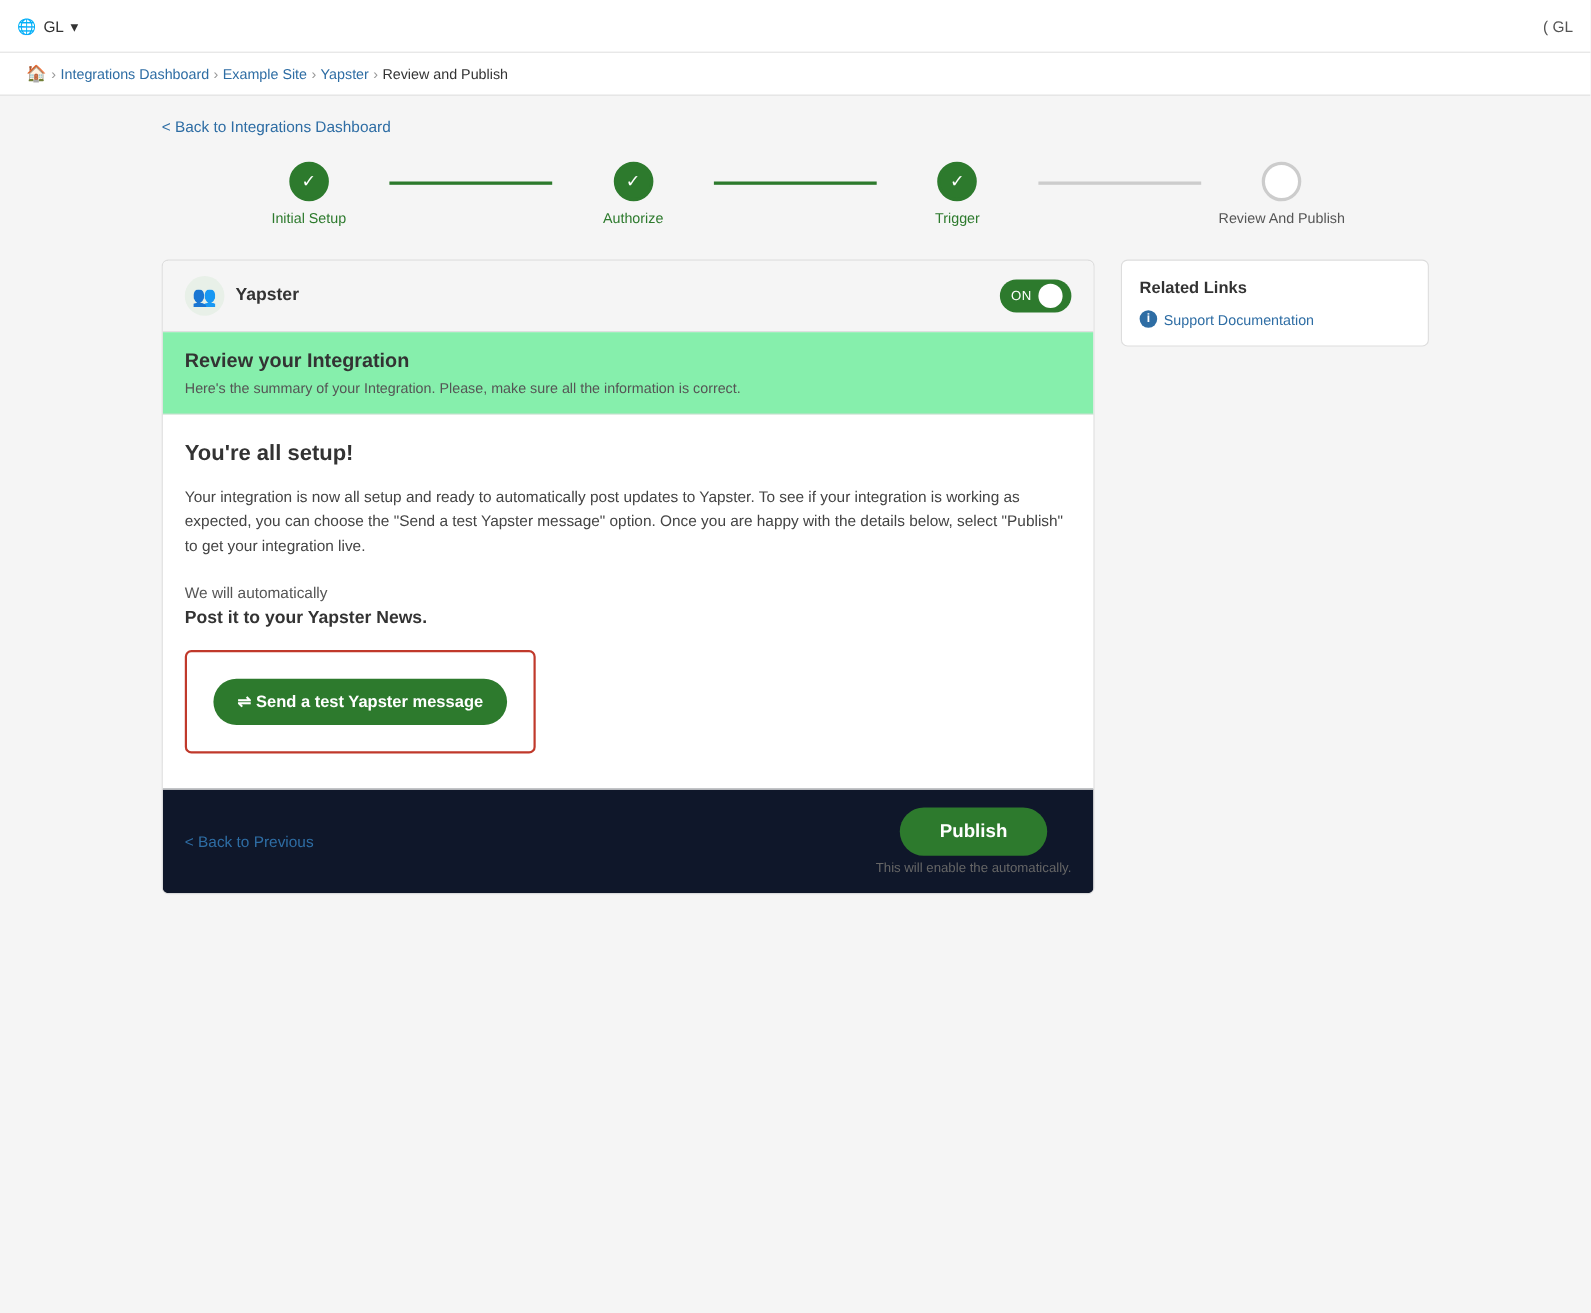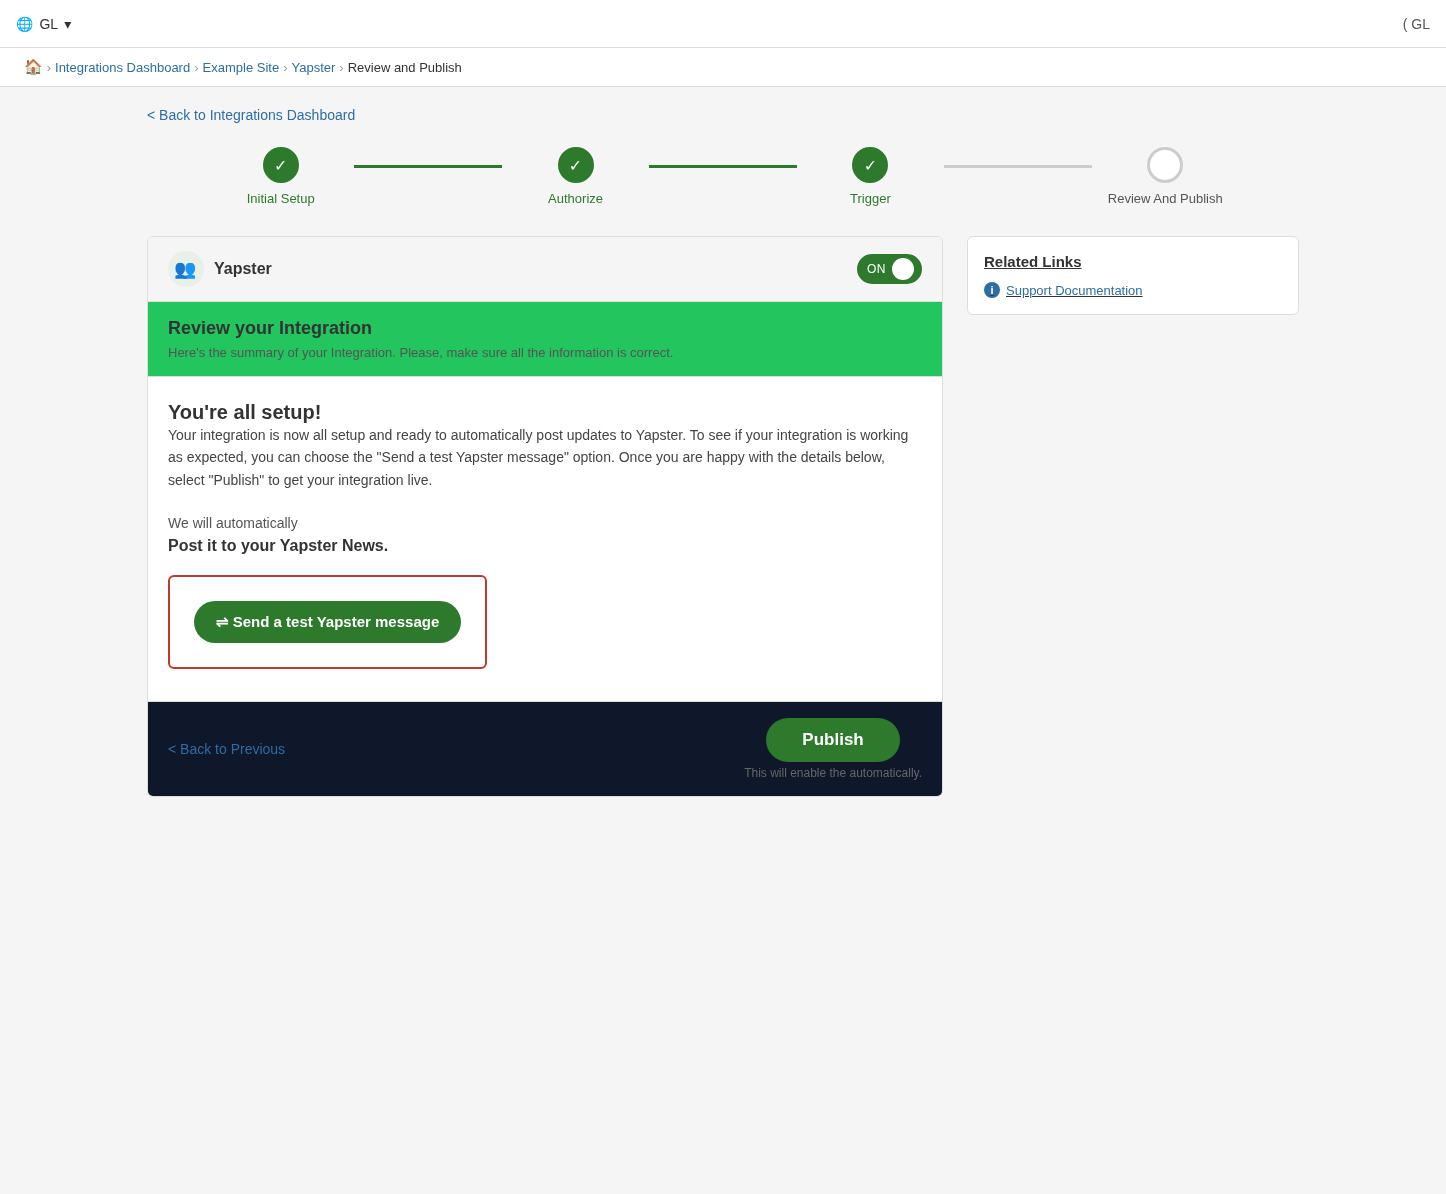--- a/index.html
+++ b/index.html
@@ -112,21 +112,21 @@
     .stepper-connector.green { background: #2d7a2d; }
     .stepper-connector.gray { background: #ccc; }
 
     
     .content-layout {
       display: flex;
       gap: 24px;
       align-items: flex-start;
     }
     .content-main { flex: 1; }
-    .content-sidebar { width: 332px; flex-shrink: 0; text-decoration: underline; }
+    .content-sidebar { width: 280px; flex-shrink: 0; }
 
     
     .integration-card {
       background: #fff;
       border: 1px solid #ddd;
       border-radius: 6px;
       overflow: hidden;
     }
 
     
@@ -174,21 +174,21 @@
     }
     .toggle-knob {
       width: 22px;
       height: 22px;
       background: #fff;
       border-radius: 50%;
     }
 
     
     .review-section {
-      background: #22c55e;
+      background: #86efac;
       border-bottom: 1px solid #ddd;
       padding: 16px 20px;
     }
     .review-title {
       font-size: 18px;
       font-weight: 700;
       margin-bottom: 6px;
     }
     .review-subtitle {
       font-size: 13px;
@@ -196,20 +196,21 @@
     }
 
     
     .setup-section {
       background: #fff;
       padding: 24px 20px;
     }
     .setup-title {
       font-size: 20px;
       font-weight: 700;
+      margin-bottom: 16px;
     }
     .setup-body {
       font-size: 14px;
       color: #444;
       line-height: 1.6;
       margin-bottom: 24px;
     }
     .auto-label {
       font-size: 14px;
       color: #555;

